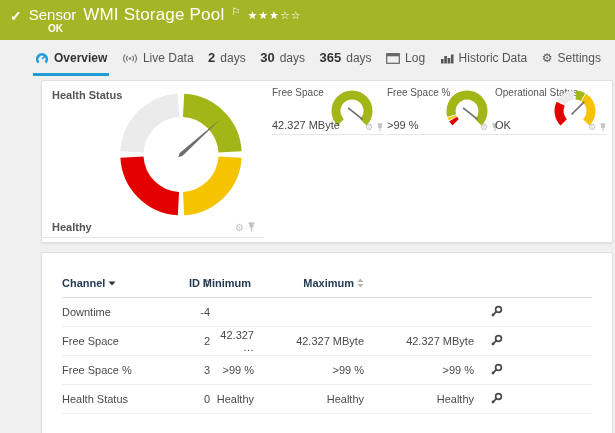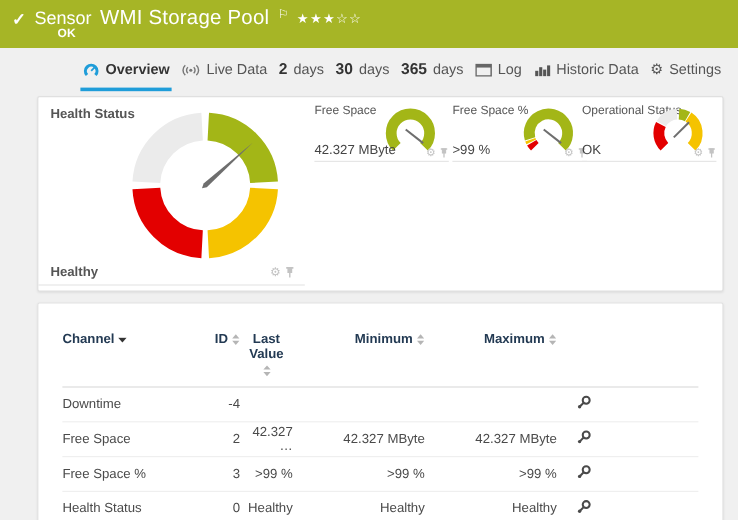--- a/index.html
+++ b/index.html
@@ -11,29 +11,29 @@
   .topbar-row { display:flex; align-items:baseline; gap:7px; }
   .check { font-size:14px; font-weight:bold; position:relative; top:1px; }
   .kind { font-size:15px; }
   .sensor-title { font-size:17px; font-weight:normal; letter-spacing:.2px; }
   .flag { font-size:10px; position:relative; top:-5px; }
   .stars { font-size:11px; letter-spacing:1px; position:relative; top:-1px; }
   .status-ok { font-size:10px; font-weight:bold; margin:0 0 0 38px; position:relative; top:-2px; }
 
   
   .tabbar { display:flex; align-items:flex-end; padding:12px 12px 0 33px; height:36px;
-            justify-content:space-between;margin-left:34px; }
+            justify-content:space-between; }
   .tab { display:flex; align-items:center; gap:5px; font-size:12px; color:#555;
          padding:2px 2px 8px 2px; border-bottom:3px solid transparent; cursor:pointer; white-space:nowrap; }
   .tab.active { border-bottom-color:#1f9dd9; color:#333; font-weight:bold; }
   .tab .num { font-weight:bold; font-size:13px; color:#333; }
   .gear-glyph { font-size:12px; color:#555; }
 
   
-  .panel { position:absolute; left:31px; width:572px; background:#fff;
+  .panel { position:absolute; left:41px; width:572px; background:#fff;
            border:1px solid #e0e0e0; border-radius:2px; box-shadow:0 1px 2px rgba(0,0,0,.07); }
   #gauge-panel { top:80px; height:163px; }
   #table-panel { top:252px; height:190px; border-bottom:none; }
 
   
   .big-title { position:absolute; left:10px; top:8px; font-size:11px; font-weight:bold; color:#555; }
   .big-gauge { position:absolute; left:68px; top:11px; }
   .big-footer { position:absolute; left:0; top:136px; width:222px; height:21px;
                 padding:0 8px 0 10px; border-bottom:1px solid #e6e6e6;
                 display:flex; align-items:center; justify-content:space-between; }
@@ -234,27 +234,20 @@
 
     <div class="trow thead">
       <div class="h-cell">
         <span>Channel</span>
         <svg width="8" height="5" viewBox="0 0 8 5">
           <polygon points="0.5,0.5 7.5,0.5 4,4.5" fill="#333"></polygon>
         </svg>
       </div>
       <div class="h-cell h-right">
         <span>ID</span>
-        <svg class="sort-pair" width="7" height="10" viewBox="0 0 7 10">
-          <polygon points="3.5,0.5 6.5,4 0.5,4" fill="#b5b5b5"></polygon>
-            <polygon points="0.5,6 6.5,6 3.5,9.5" fill="#b5b5b5"></polygon>
-        </svg>
-      </div>
-      <div class="h-cell h-center">
-        <span>Last Value</span>
         <svg class="sort-pair" width="7" height="10" viewBox="0 0 7 10">
           <polygon points="3.5,0.5 6.5,4 0.5,4" fill="#b5b5b5"></polygon>
             <polygon points="0.5,6 6.5,6 3.5,9.5" fill="#b5b5b5"></polygon>
         </svg>
       </div>
       <div class="h-cell h-right">
         <span>Minimum</span>
         <svg class="sort-pair" width="7" height="10" viewBox="0 0 7 10">
           <polygon points="3.5,0.5 6.5,4 0.5,4" fill="#b5b5b5"></polygon>
             <polygon points="0.5,6 6.5,6 3.5,9.5" fill="#b5b5b5"></polygon>

